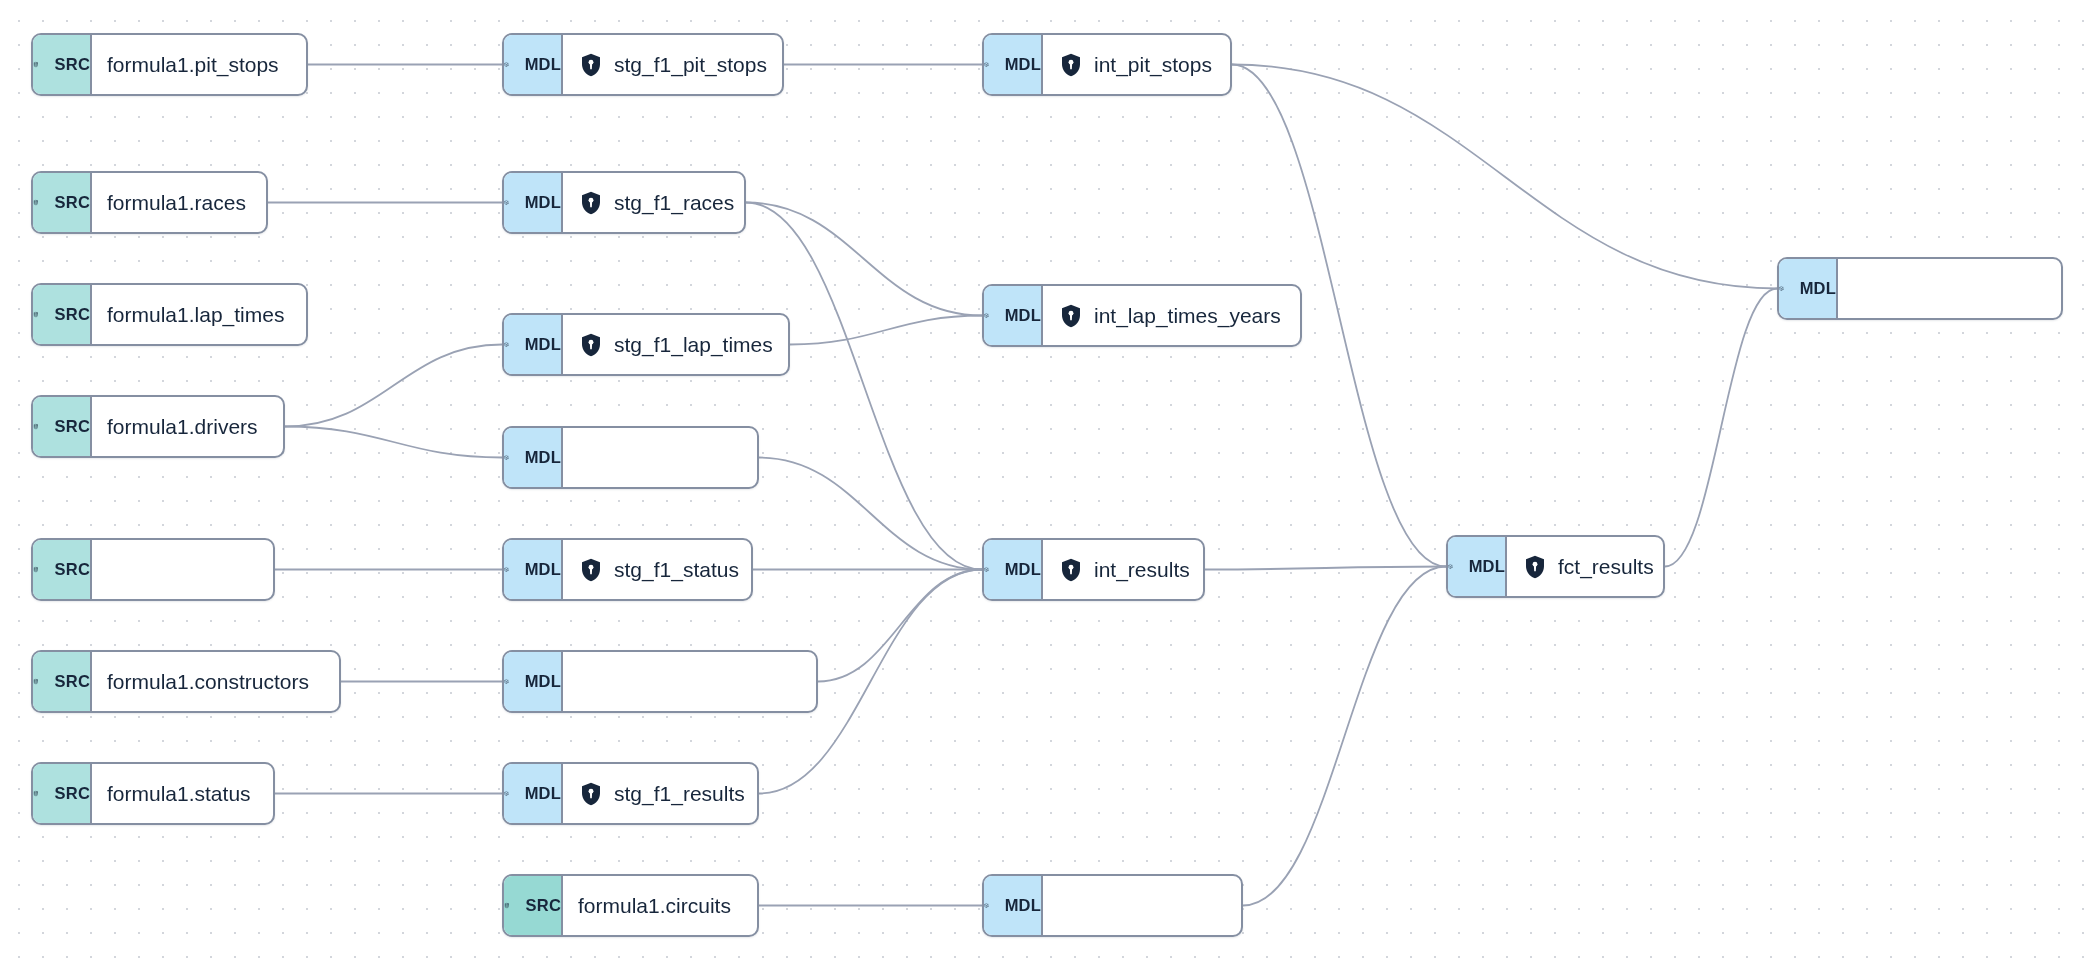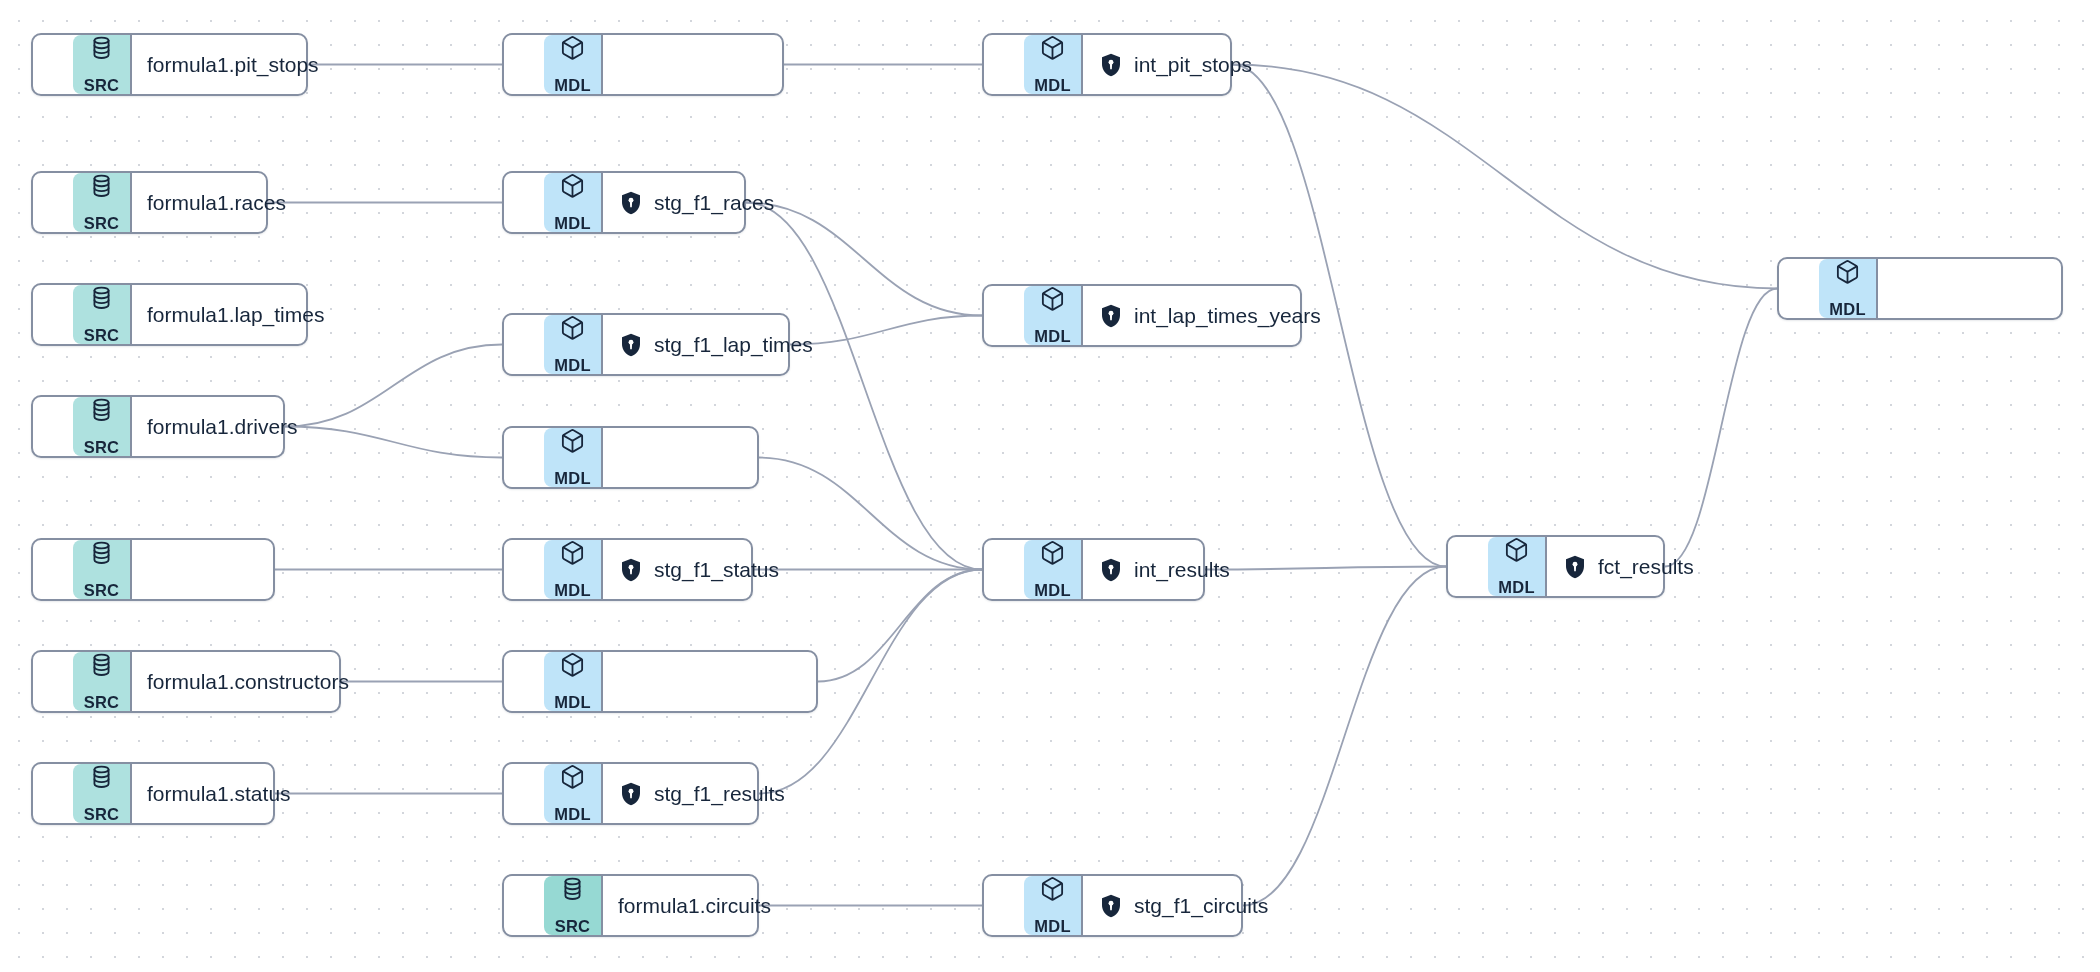--- a/index.html
+++ b/index.html
@@ -18,22 +18,22 @@
   .node{
     position:absolute;display:flex;box-sizing:border-box;
     background:#ffffff;border:2px solid #858fa2;border-radius:10px;
     box-shadow:0 1px 2px rgba(23,38,61,0.10);
     cursor:pointer;
   }
   .badge{
     flex:0 0 57px;width:57px;
     border-right:2px solid #858fa2;
     border-radius:8px 0 0 8px;
-    display:flex;flex-direction:column;align-items:center;justify-content:center;
-    gap:16px;color:#17263b;margin-left:40px;
+    display:flex;align-items:center;justify-content:center;
+    gap:16px;color:#17263b;
   }
   .badge-label{font-size:16.5px;font-weight:600;line-height:1.05;letter-spacing:.2px;}
   .node-body{
     flex:1 1 auto;display:flex;align-items:center;
     padding:8px 15px;gap:10px;min-width:0;
   }
   .node-label{
     font-size:21px;font-weight:500;color:#17263b;
     white-space:nowrap;line-height:1;
   }
@@ -178,20 +178,30 @@
       </div>
       <div class="node" style="left: 502px; top: 33px; width: 282px; height: 63px;">
         <div class="badge" style="background: rgb(191, 228, 249);">
           <svg viewBox="0 0 24 24" width="29" height="29" fill="none" stroke="#17263b" stroke-width="1.7" stroke-linecap="round" stroke-linejoin="round">
             <path d="M21 16.2V7.8a1.8 1.8 0 0 0-.9-1.56l-7.2-4.1a1.8 1.8 0 0 0-1.8 0l-7.2 4.1A1.8 1.8 0 0 0 3 7.8v8.4a1.8 1.8 0 0 0 .9 1.56l7.2 4.1a1.8 1.8 0 0 0 1.8 0l7.2-4.1a1.8 1.8 0 0 0 .9-1.56z"></path>
             <path d="M3.4 6.9 12 11.9l8.6-5"></path>
             <path d="M12 22V11.9"></path>
           </svg>
           <span class="badge-label">MDL</span>
         </div>
+        <div class="node-body">
+          <span class="shield">
+            <svg viewBox="0 0 24 24" width="26" height="26">
+              <path fill="#17263b" d="M12 1.6 20.3 4.8 V11 c0 5.6-3.4 9.5-8.3 11.4 C7.1 20.5 3.7 16.6 3.7 11 V4.8 Z"></path>
+              <circle cx="12" cy="9.4" r="2.25" fill="#ffffff"></circle>
+              <path fill="#ffffff" d="M10.95 10.8h2.1l-.3 5.1h-1.5z"></path>
+            </svg>
+          </span>
+          <span class="node-label">stg_f1_pit_stops</span>
+        </div>
       </div>
       <div class="node" style="left: 502px; top: 171px; width: 244px; height: 63px;">
         <div class="badge" style="background: rgb(191, 228, 249);">
           <svg viewBox="0 0 24 24" width="29" height="29" fill="none" stroke="#17263b" stroke-width="1.7" stroke-linecap="round" stroke-linejoin="round">
             <path d="M21 16.2V7.8a1.8 1.8 0 0 0-.9-1.56l-7.2-4.1a1.8 1.8 0 0 0-1.8 0l-7.2 4.1A1.8 1.8 0 0 0 3 7.8v8.4a1.8 1.8 0 0 0 .9 1.56l7.2 4.1a1.8 1.8 0 0 0 1.8 0l7.2-4.1a1.8 1.8 0 0 0 .9-1.56z"></path>
             <path d="M3.4 6.9 12 11.9l8.6-5"></path>
             <path d="M12 22V11.9"></path>
           </svg>
           <span class="badge-label">MDL</span>
         </div>
@@ -287,30 +297,20 @@
         </div>
       </div>
       <div class="node" style="left: 982px; top: 874px; width: 261px; height: 63px;">
         <div class="badge" style="background: rgb(191, 228, 249);">
           <svg viewBox="0 0 24 24" width="29" height="29" fill="none" stroke="#17263b" stroke-width="1.7" stroke-linecap="round" stroke-linejoin="round">
             <path d="M21 16.2V7.8a1.8 1.8 0 0 0-.9-1.56l-7.2-4.1a1.8 1.8 0 0 0-1.8 0l-7.2 4.1A1.8 1.8 0 0 0 3 7.8v8.4a1.8 1.8 0 0 0 .9 1.56l7.2 4.1a1.8 1.8 0 0 0 1.8 0l7.2-4.1a1.8 1.8 0 0 0 .9-1.56z"></path>
             <path d="M3.4 6.9 12 11.9l8.6-5"></path>
             <path d="M12 22V11.9"></path>
           </svg>
           <span class="badge-label">MDL</span>
-        </div>
-        <div class="node-body">
-          <span class="shield">
-            <svg viewBox="0 0 24 24" width="26" height="26">
-              <path fill="#17263b" d="M12 1.6 20.3 4.8 V11 c0 5.6-3.4 9.5-8.3 11.4 C7.1 20.5 3.7 16.6 3.7 11 V4.8 Z"></path>
-              <circle cx="12" cy="9.4" r="2.25" fill="#ffffff"></circle>
-              <path fill="#ffffff" d="M10.95 10.8h2.1l-.3 5.1h-1.5z"></path>
-            </svg>
-          </span>
-          <span class="node-label">stg_f1_circuits</span>
         </div>
       </div>
       <div class="node" style="left: 982px; top: 33px; width: 250px; height: 63px;">
         <div class="badge" style="background: rgb(191, 228, 249);">
           <svg viewBox="0 0 24 24" width="29" height="29" fill="none" stroke="#17263b" stroke-width="1.7" stroke-linecap="round" stroke-linejoin="round">
             <path d="M21 16.2V7.8a1.8 1.8 0 0 0-.9-1.56l-7.2-4.1a1.8 1.8 0 0 0-1.8 0l-7.2 4.1A1.8 1.8 0 0 0 3 7.8v8.4a1.8 1.8 0 0 0 .9 1.56l7.2 4.1a1.8 1.8 0 0 0 1.8 0l7.2-4.1a1.8 1.8 0 0 0 .9-1.56z"></path>
             <path d="M3.4 6.9 12 11.9l8.6-5"></path>
             <path d="M12 22V11.9"></path>
           </svg>
           <span class="badge-label">MDL</span>

